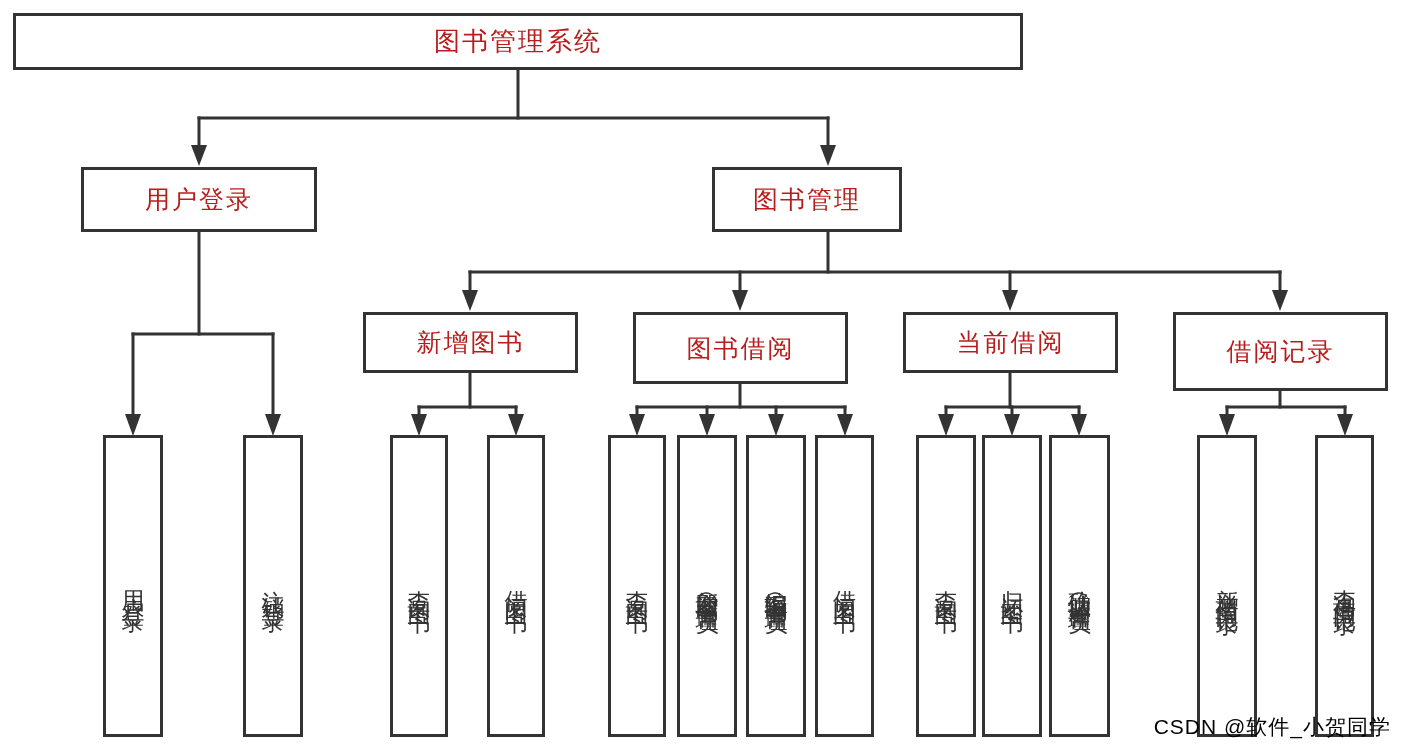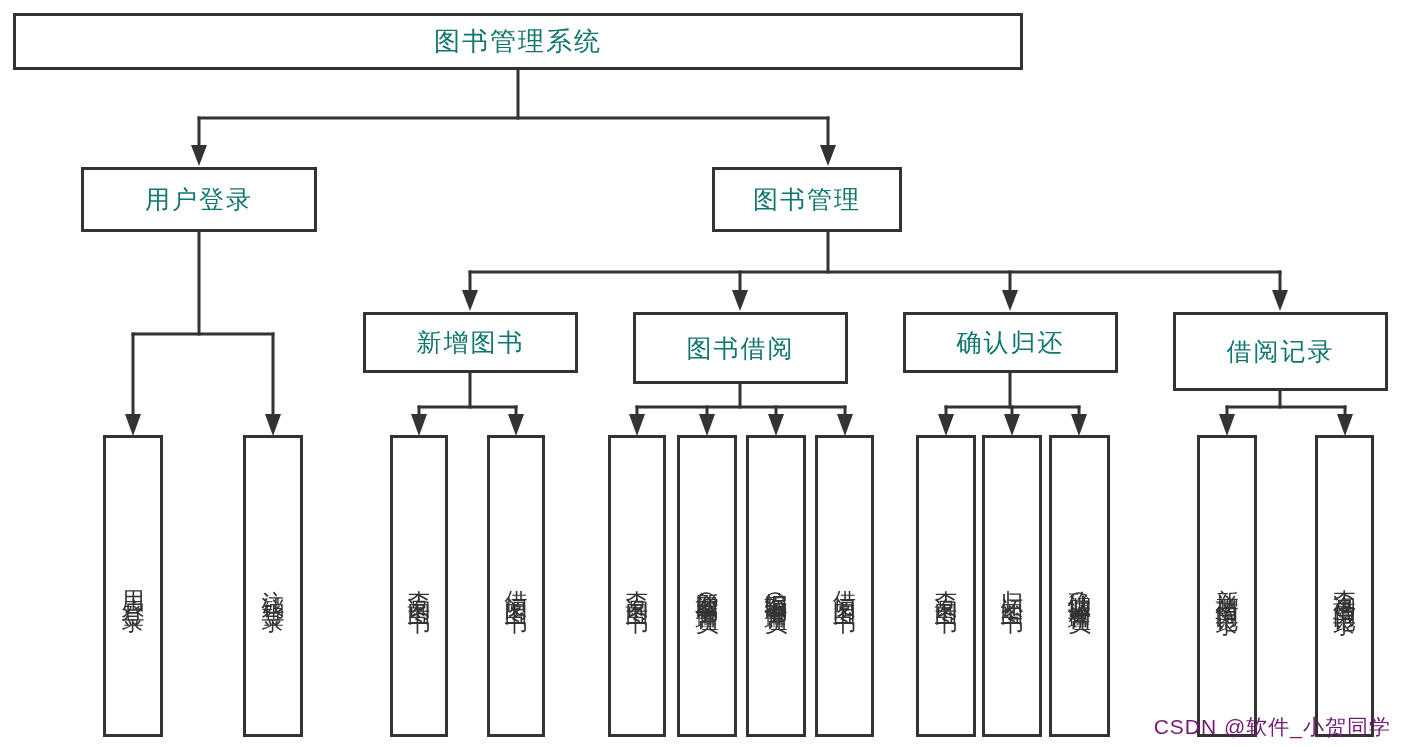--- a/index.html
+++ b/index.html
@@ -4,32 +4,32 @@
 <style>
   html,body{margin:0;padding:0;background:#fff;}
   #stage{
     position:relative;width:1405px;height:747px;background:#ffffff;
     font-family:"Liberation Sans",sans-serif;color:#333333;overflow:hidden;
   }
   #wires{position:absolute;left:0;top:0;width:1405px;height:747px;}
   .node{
     position:absolute;box-sizing:border-box;border:3px solid #333333;background:#ffffff;
     display:flex;align-items:center;justify-content:center;
-    font-size:26px;letter-spacing:2px;color:#0f766e;white-space:nowrap;
+    font-size:26px;letter-spacing:2px;color:#b91c1c;white-space:nowrap;
   }
   .node.sub{font-size:25px;}
   .vnode{
     position:absolute;box-sizing:border-box;border:3px solid #333333;background:#ffffff;
     top:435px;width:60px;height:302px;
     display:flex;align-items:center;justify-content:center;
     writing-mode:vertical-rl;text-orientation:mixed;
     font-size:23px;letter-spacing:7px;line-height:1;color:#333333;
   }
   #watermark{
-    position:absolute;right:14px;bottom:6px;font-size:21px;color:#701a75;
+    position:absolute;right:14px;bottom:6px;font-size:21px;color:#000000;
     letter-spacing:1px;z-index:5;white-space:nowrap;
   }
 </style>
 </head>
 <body>
 
 <div id="stage">
 
   <svg id="wires" width="1405" height="747" viewBox="0 0 1405 747">
     <g stroke="#333333" stroke-width="3" stroke-linecap="square" fill="none">
@@ -96,21 +96,21 @@
     </g>
   </svg>
 
   <div class="node" style="left:13px;top:13px;width:1010px;height:57px;">图书管理系统</div>
 
   <div class="node sub" style="left:81px;top:167px;width:236px;height:65px;">用户登录</div>
   <div class="node sub" style="left:712px;top:167px;width:190px;height:65px;">图书管理</div>
 
   <div class="node sub" style="left:363px;top:312px;width:215px;height:61px;">新增图书</div>
   <div class="node sub" style="left:633px;top:312px;width:215px;height:72px;">图书借阅</div>
-  <div class="node sub" style="left:903px;top:312px;width:215px;height:61px;">确认归还</div>
+  <div class="node sub" style="left:903px;top:312px;width:215px;height:61px;">当前借阅</div>
   <div class="node sub" style="left:1173px;top:312px;width:215px;height:79px;">借阅记录</div>
 
   <div class="vnode" style="left:103px;">用户登录</div>
   <div class="vnode" style="left:243px;">注销登录</div>
 
   <div class="vnode" style="left:390px;width:58px;">查询图书</div>
   <div class="vnode" style="left:487px;width:58px;">借阅图书</div>
 
   <div class="vnode" style="left:608px;width:58px;">查询图书</div>
   <div class="vnode" style="left:677px;width:60px;letter-spacing:3px;">新增图书（管理员）</div>

